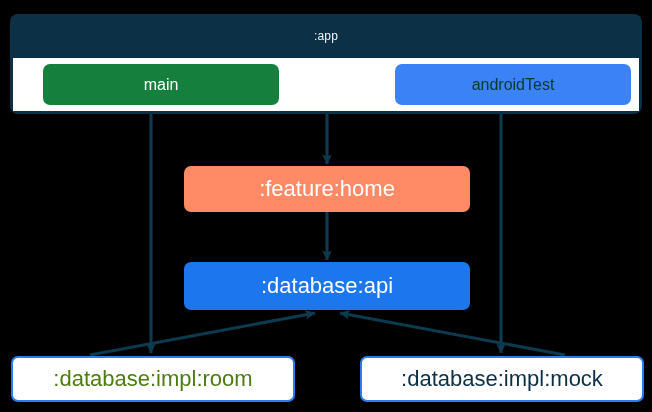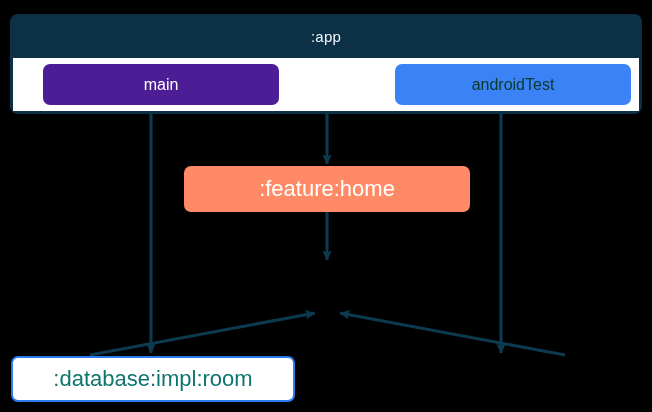--- a/index.html
+++ b/index.html
@@ -12,46 +12,46 @@
   #edges{position:absolute;left:0;top:0;width:652px;height:412px;}
 
   
   .app-container{
     position:absolute;left:10px;top:14px;width:632px;height:100px;
     background:#0c3045;border-radius:8px;box-sizing:border-box;
   }
   .app-title{
     position:absolute;left:0;top:0;width:632px;height:44px;
     display:flex;align-items:center;justify-content:center;
-    color:#f2f7f9;font-size:15px;letter-spacing:.2px;
+    color:#f2f7f9;font-size:12px;letter-spacing:.2px;
   }
   .app-body{
     position:absolute;left:3px;top:44px;width:626px;height:53px;
     background:#ffffff;
   }
 
   .chip{
     position:absolute;top:6px;height:41px;border-radius:7px;
     display:flex;align-items:center;justify-content:center;
     font-size:16px;box-sizing:border-box;
   }
-  .chip-main{left:30px;width:236px;background:#4c1d95;color:#ffffff;}
+  .chip-main{left:30px;width:236px;background:#15803d;color:#ffffff;}
   .chip-test{left:382px;width:236px;background:#3b82f6;color:#093a2c;}
 
   
   .node{
     position:absolute;display:flex;align-items:center;justify-content:center;
     border-radius:7px;font-size:22px;box-sizing:border-box;
   }
   .node-home{left:184px;top:166px;width:286px;height:46px;
              background:#ff8a65;color:#ffffff;}
   .node-api {left:184px;top:262px;width:286px;height:48px;
              background:#1c76ee;color:#ffffff;}
   .node-room{left:11px;top:356px;width:284px;height:46px;
-             background:#ffffff;color:#0f766e;border:2px solid #2b7cf0;}
+             background:#ffffff;color:#4d7c0f;border:2px solid #2b7cf0;}
   .node-mock{left:360px;top:356px;width:284px;height:46px;
              background:#ffffff;color:#0c3045;border:2px solid #2b7cf0;}
 </style>
 </head>
 <body>
 
 <div id="stage">
 
   <svg id="edges" viewBox="0 0 652 412" width="652" height="412">
     <defs>
@@ -79,17 +79,19 @@
   <div class="app-container">
     <div class="app-title">:app</div>
     <div class="app-body">
       <div class="chip chip-main">main</div>
       <div class="chip chip-test">androidTest</div>
     </div>
   </div>
 
   <div class="node node-home">:feature:home</div>
 
+  <div class="node node-api">:database:api</div>
 
   <div class="node node-room">:database:impl:room</div>
 
+  <div class="node node-mock">:database:impl:mock</div>
 
 </div>
 
 </body></html>

